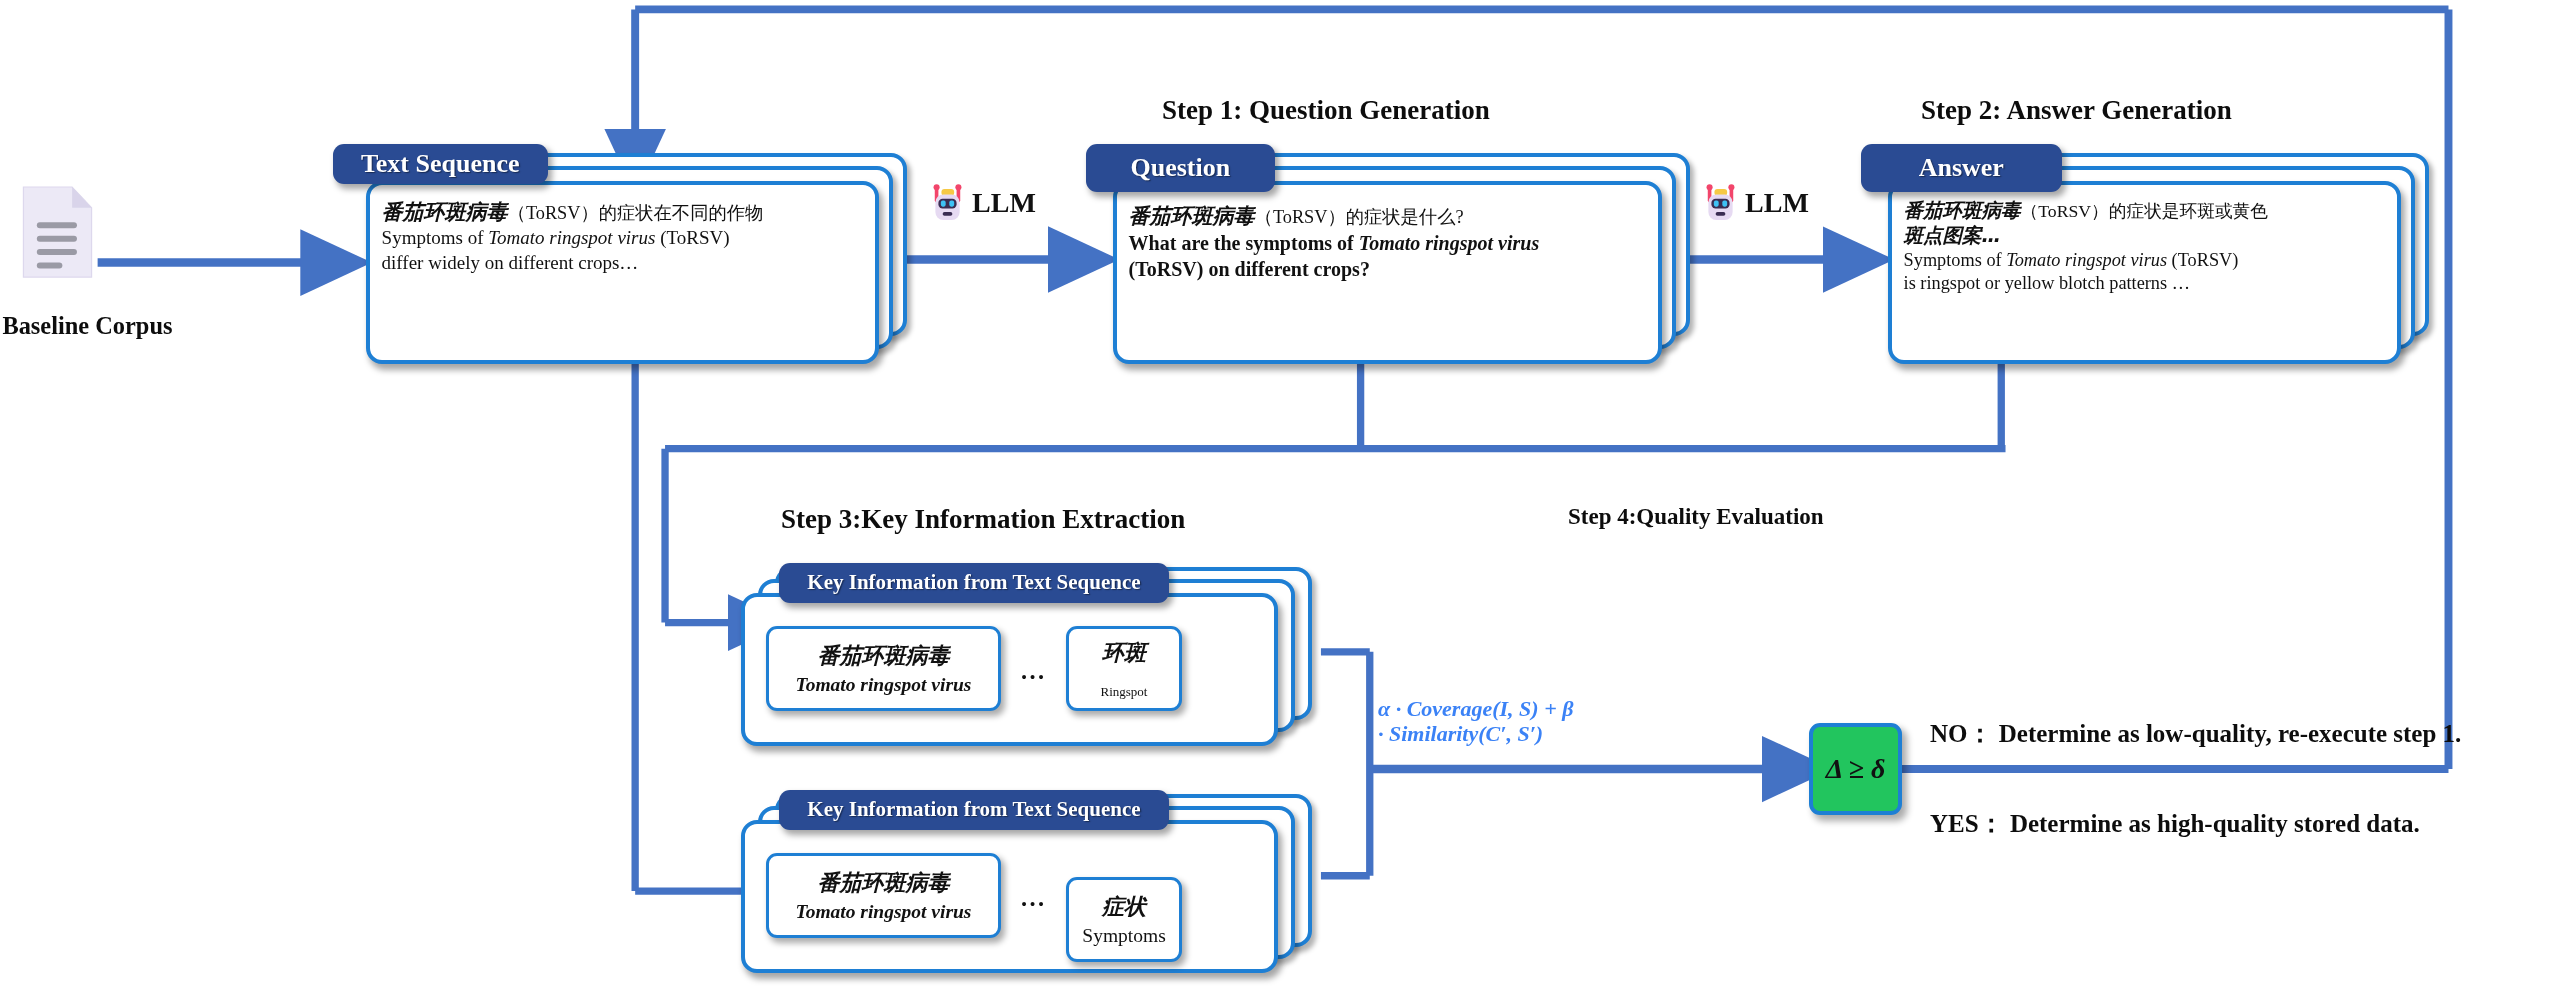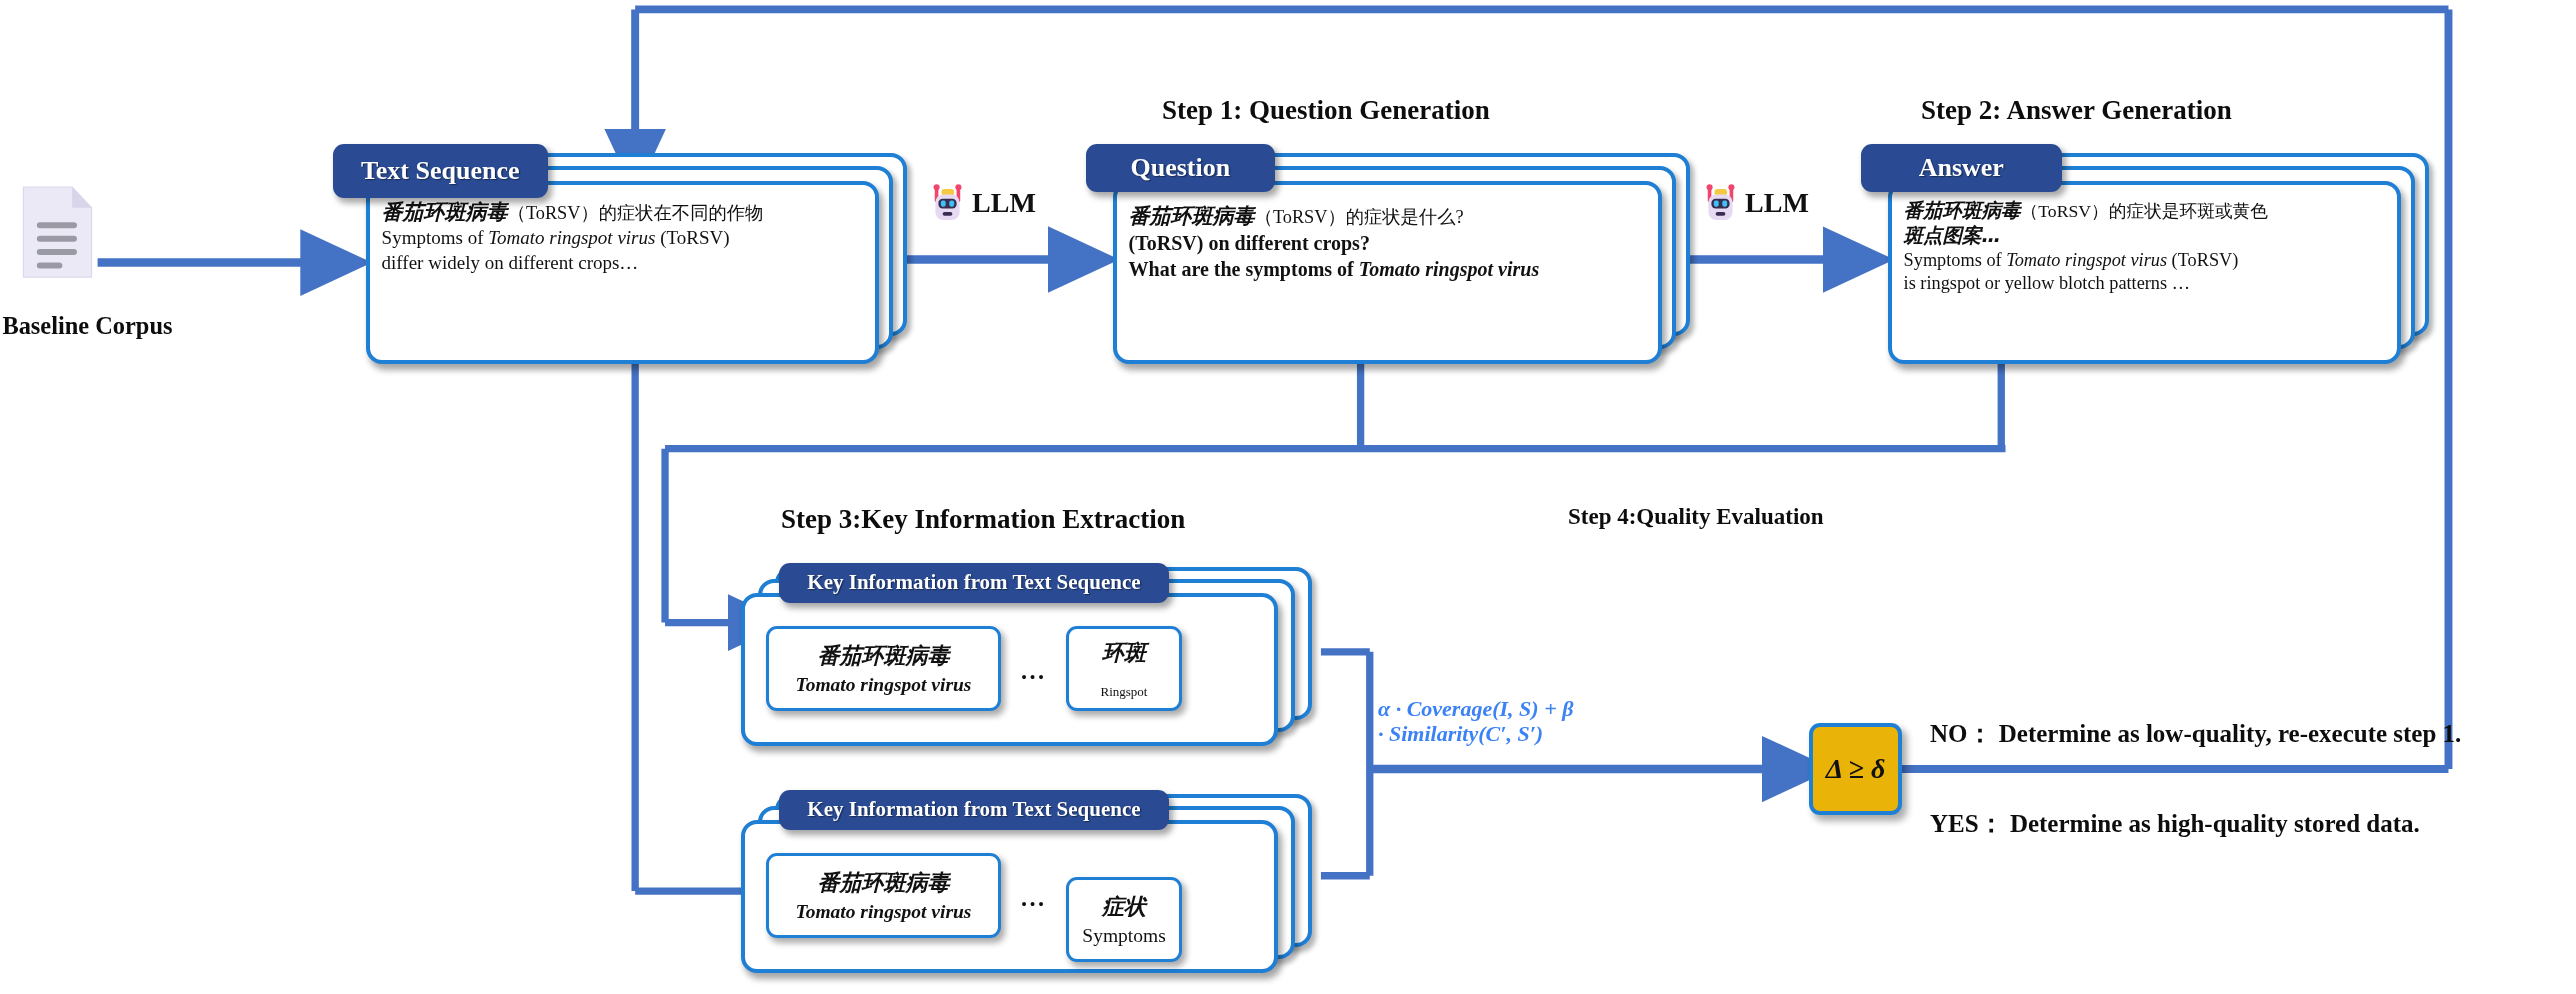--- a/index.html
+++ b/index.html
@@ -21,21 +21,21 @@
   .zh{font-family:"DejaVu Sans",sans-serif;font-weight:bold;font-style:italic;}
   .ital{font-style:italic;}
   .steptitle{position:absolute;font-weight:bold;color:#0d0d0d;white-space:nowrap;
              font-family:"Liberation Serif",serif;}
   .kibox{position:absolute;background:#fff;border:3.7px solid #1e7fd4;border-radius:11px;
          box-sizing:border-box;box-shadow:3.7px 4.9px 6.1px rgba(0,0,0,.33);
          display:flex;flex-direction:column;align-items:center;justify-content:center;z-index:7;}
   .kibox .zhl{font-family:"DejaVu Sans",sans-serif;font-weight:bold;font-style:italic;color:#111;}
   .kibox .enl{font-style:italic;font-weight:bold;color:#111;}
   .dots{position:absolute;font-weight:bold;color:#111;letter-spacing:2.4px;z-index:7;}
-  .deltabox{position:absolute;background:#eab308;border:4.3px solid #1e7fd4;border-radius:11px;
+  .deltabox{position:absolute;background:#22c55e;border:4.3px solid #1e7fd4;border-radius:11px;
             box-sizing:border-box;display:flex;align-items:center;justify-content:center;
             box-shadow:4.3px 5.5px 7.3px rgba(0,0,0,.33);z-index:8;}
   .deltabox span{font-weight:bold;font-style:italic;color:#111;}
   .verdict{position:absolute;font-weight:bold;color:#0d0d0d;white-space:nowrap;}
   .formula{position:absolute;font-style:italic;font-weight:bold;color:#3b82f6;line-height:1.12;z-index:9;
            background:#fff;}
   .llm{position:absolute;display:flex;align-items:center;gap:6.1px;z-index:9;}
   .llm .lbl{font-weight:bold;color:#111;}
   .corpus-label{position:absolute;font-weight:bold;color:#0d0d0d;white-space:nowrap;}
 </style>
@@ -107,21 +107,21 @@
       <div class="line" style="font-size:21px;line-height:1.30;margin-top:2.4px;">
         <span class="zh">番茄环斑病毒</span><span style="font-size:18.3px;">（ToRSV）的症状在不同的作物</span>
       </div>
       <div class="line" style="font-size:19px;line-height:1.28;">
         <span>Symptoms of </span><span class="ital">Tomato ringspot virus</span><span> (ToRSV)</span>
       </div>
       <div class="line" style="font-size:19px;line-height:1.28;">
         <span>differ widely on different crops…</span>
       </div>
     </div>
-    <div class="cap" style="left:-18.3px;top:-9.2px;width:215px;height:54px;font-size:26px;">Text Sequence</div>
+    <div class="cap" style="left:-18.3px;top:-9.2px;width:215px;height:40px;font-size:26px;">Text Sequence</div>
   </div>
 
   <div class="llm" style="left:929px;top:183px;">
     <svg width="37" height="40" viewBox="0 0 60 66">
       <rect x="9" y="6" width="6" height="26" rx="3" fill="#f2456b"></rect>
       <rect x="45" y="6" width="6" height="26" rx="3" fill="#f2456b"></rect>
       <circle cx="12" cy="7" r="5" fill="#f2456b"></circle>
       <circle cx="48" cy="7" r="5" fill="#f2456b"></circle>
       <rect x="20" y="10" width="21" height="11" rx="5" fill="#f6c945"></rect>
       <rect x="10" y="19" width="40" height="42" rx="13" fill="#e6daf2"></rect>
@@ -134,25 +134,25 @@
   </div>
 
   <div class="stack" style="left:1098px;top:153px;width:598px;height:210px;">
     <div class="sheet s3" style="left:43px;top:0px;width:549px;height:183px;"></div>
     <div class="sheet s2" style="left:29px;top:13.4px;width:549px;height:183px;"></div>
     <div class="sheet s1" style="left:14.6px;top:27.5px;width:549px;height:183px;"></div>
     <div class="card-body" style="left:14.6px;top:27.5px;width:549px;height:183px;">
       <div class="line" style="font-size:21px;line-height:1.32;margin-top:6.1px;">
         <span class="zh">番茄环斑病毒</span><span style="font-size:18.3px;">（ToRSV）的症状是什么?</span>
       </div>
+      <div class="line" style="font-size:20px;line-height:1.30;">
+        <span style="font-weight:bold;">What are the symptoms of </span><span class="ital" style="font-weight:bold;">Tomato ringspot virus</span>
+      </div>
       <div class="line" style="font-size:20px;line-height:1.30;font-weight:bold;">
         <span>(ToRSV) on different crops?</span>
-      </div>
-      <div class="line" style="font-size:20px;line-height:1.30;">
-        <span style="font-weight:bold;">What are the symptoms of </span><span class="ital" style="font-weight:bold;">Tomato ringspot virus</span>
       </div>
     </div>
     <div class="cap" style="left:-12.2px;top:-9.2px;width:189px;height:48px;font-size:26px;">Question</div>
   </div>
 
   <div class="llm" style="left:1702px;top:183px;">
     <svg width="37" height="40" viewBox="0 0 60 66">
       <rect x="9" y="6" width="6" height="26" rx="3" fill="#f2456b"></rect>
       <rect x="45" y="6" width="6" height="26" rx="3" fill="#f2456b"></rect>
       <circle cx="12" cy="7" r="5" fill="#f2456b"></circle>

